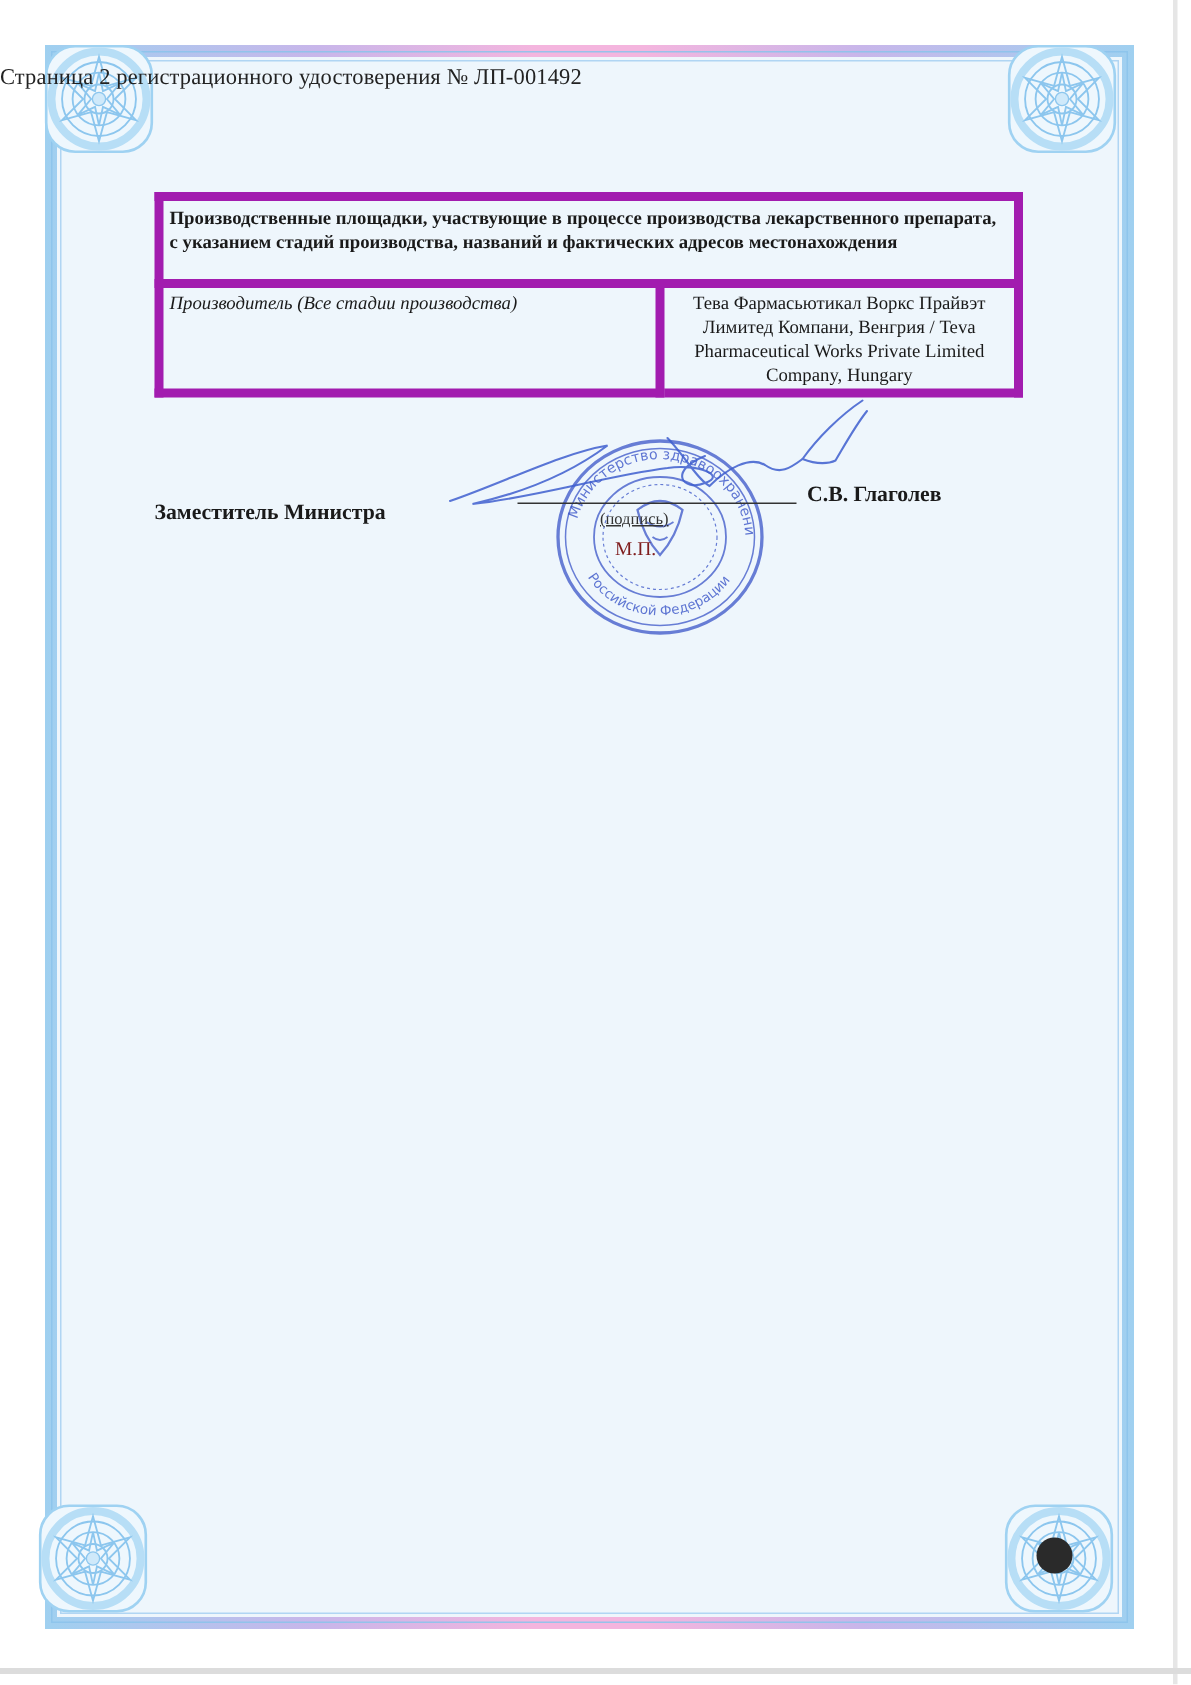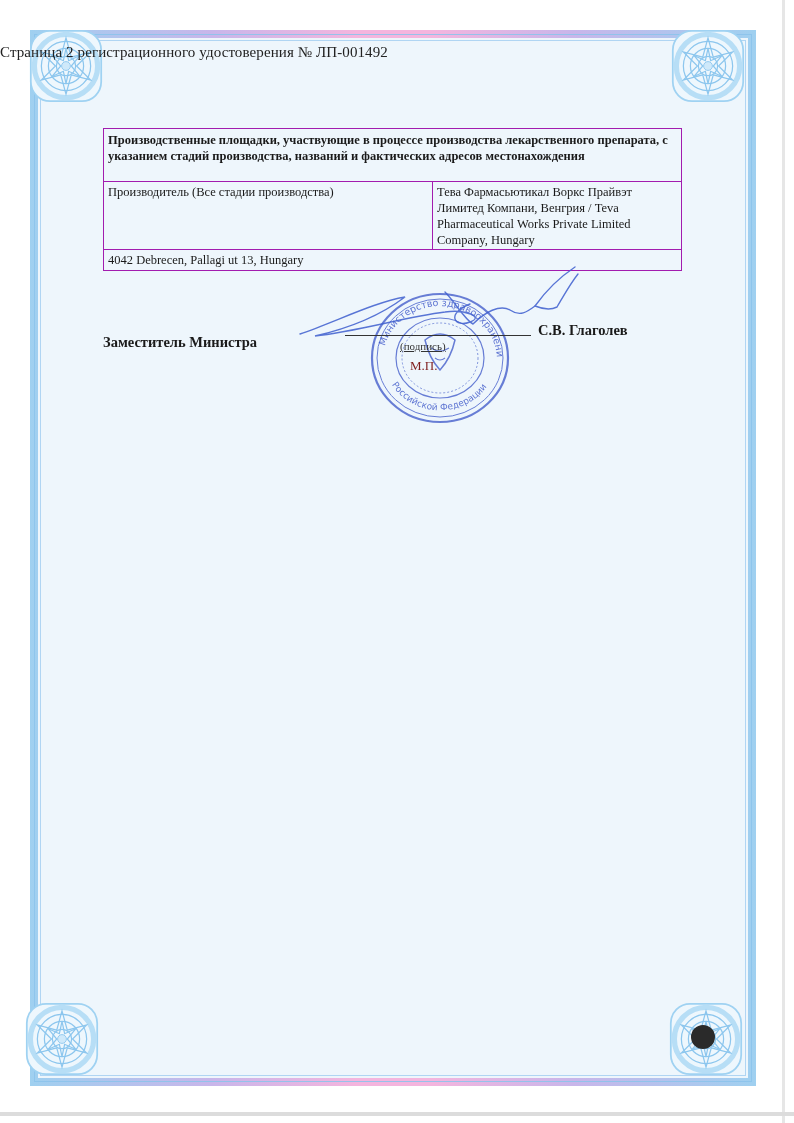--- a/index.html
+++ b/index.html
@@ -107,37 +107,39 @@
       position: absolute;
       left: 103px;
       top: 128px;
       width: 579px;
       border-collapse: collapse;
       font-size: 12.5px;
       line-height: 16px;
       background: transparent;
     }
     .sites-table td {
-      border: 1px solid #a21caf;
+      border: 6px solid #a21caf;
       padding: 2px 4px 1px 4px;
       vertical-align: top;
     }
     .sites-table .hdr {
       font-weight: bold;
       font-size: 12.5px;
       height: 48px;
       padding-top: 3px;
     }
     .sites-table .role {
+      font-style: italic;
       width: 320px;
       height: 64px;
       margin-left: 19px;
     }
     .sites-table .name {
       height: 64px;
+      text-align: center;
     }
     .sites-table .addr {
       height: 17px;
     }
     
     .sig-title {
       position: absolute;
       left: 103px;
       top: 334px;
       font-weight: bold;
@@ -260,23 +262,20 @@
 
 <table class="sites-table">
   <tbody>
       <tr>
     <td class="hdr" colspan="2">Производственные площадки, участвующие в процессе производства лекарственного препарата, с указанием стадий производства, названий и фактических адресов местонахождения</td>
   </tr>
   <tr>
     <td class="role">Производитель (Все стадии производства)</td>
     <td class="name">Тева Фармасьютикал Воркс Прайвэт Лимитед Компани, Венгрия / Teva Pharmaceutical Works Private Limited Company, Hungary</td>
   </tr>
-  <tr>
-    <td class="addr" colspan="2">4042 Debrecen, Pallagi ut 13, Hungary</td>
-  </tr>
 </tbody>
   </table>
 
 <div class="sig-title">Заместитель Министра</div>
 
 <div class="stamp">
   <svg viewBox="0 0 150 140">
     <g fill="none" stroke="#3a55c8" opacity="0.75">
       <ellipse cx="75" cy="70" rx="68" ry="64" stroke-width="2.2"></ellipse>
       <ellipse cx="75" cy="70" rx="63" ry="59" stroke-width="1"></ellipse>

